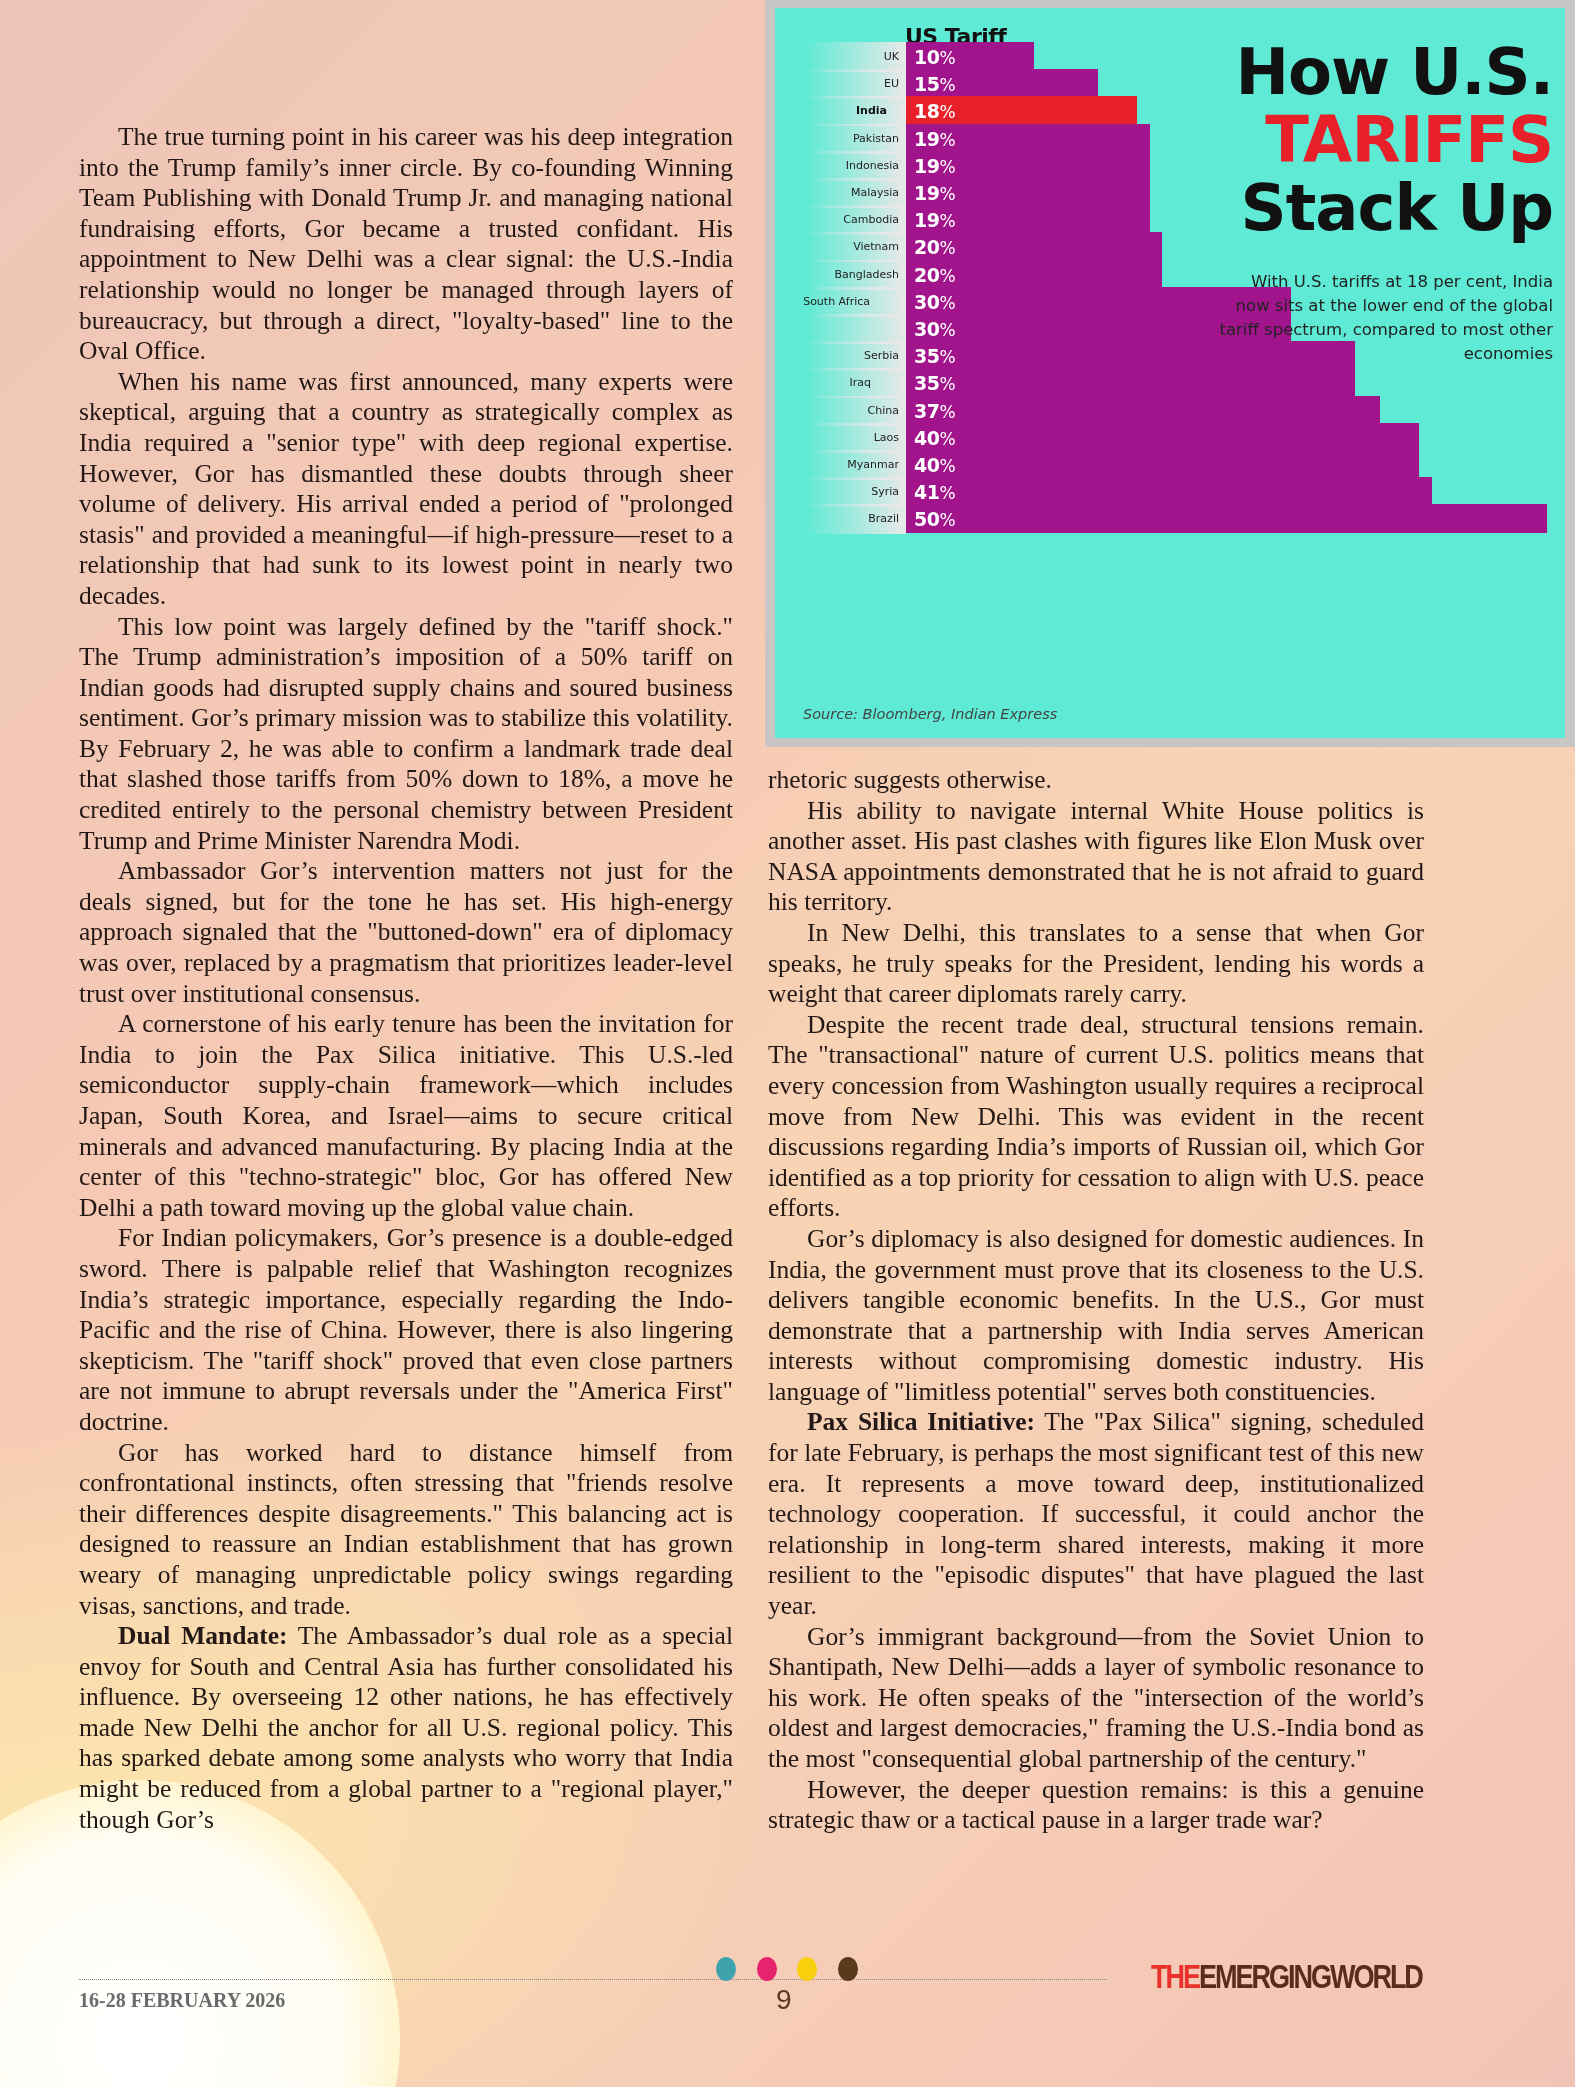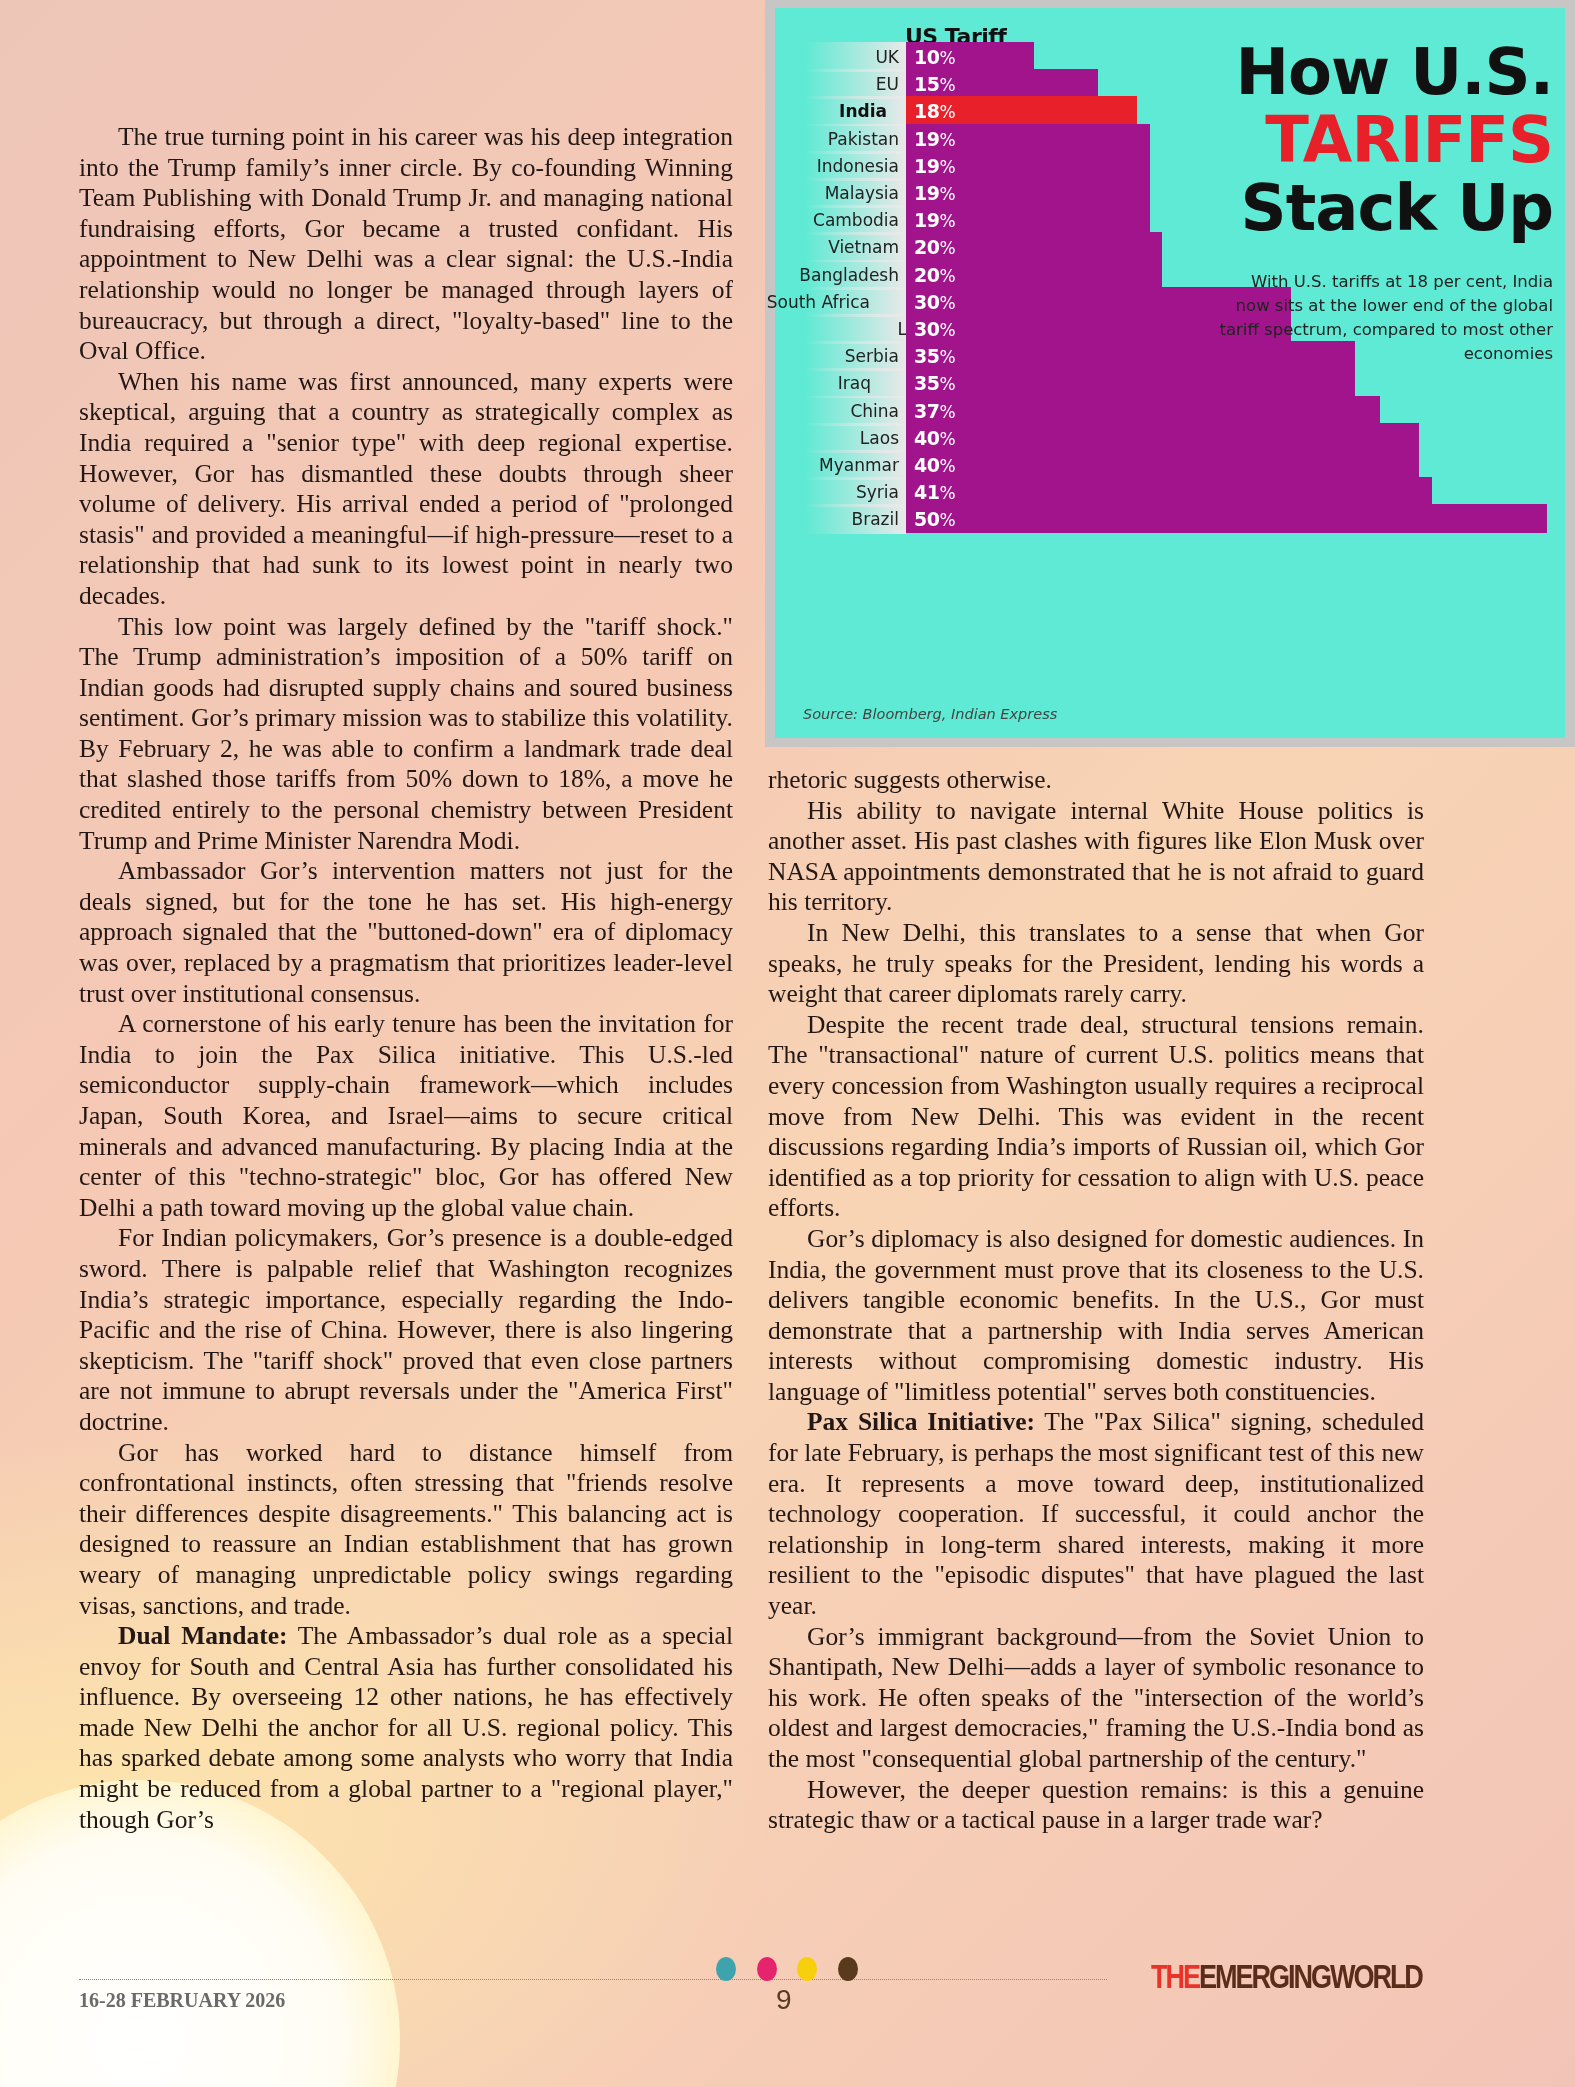--- a/index.html
+++ b/index.html
@@ -42,21 +42,21 @@
     position: absolute; left: 130px; top: 16px; font-size: 22px; font-weight: bold;
     letter-spacing: -0.5px; color: #111;
   }
   .bar-row { position: absolute; left: 0; height: 30px; }
   .bar-label-bg {
     position: absolute; left: 30px; width: 130px; height: 30px;
     background: linear-gradient(90deg, rgba(230,230,230,0) 0%, #e9e9e9 100%);
   }
   .bar-label {
     position: absolute; right: 0; width: 140px; top: 0; height: 30px; line-height: 30px;
-    text-align: right; font-size: 17px; color: #222; padding-right: 6px; box-sizing: border-box;
+    text-align: right; font-size: 11px; color: #222; padding-right: 6px; box-sizing: border-box;
   }
   .bar-label.hl { font-weight: bold; color: #111; }
   .bar {
     position: absolute; left: 131px; height: 30px; background: #a2148c;
   }
   .bar.hl { background: #e8202a; }
   .bar-val {
     position: absolute; left: 8px; top: 0; height: 30px; line-height: 30px;
     color: #fff; font-size: 19px; font-weight: bold; letter-spacing: -0.5px;
   }

